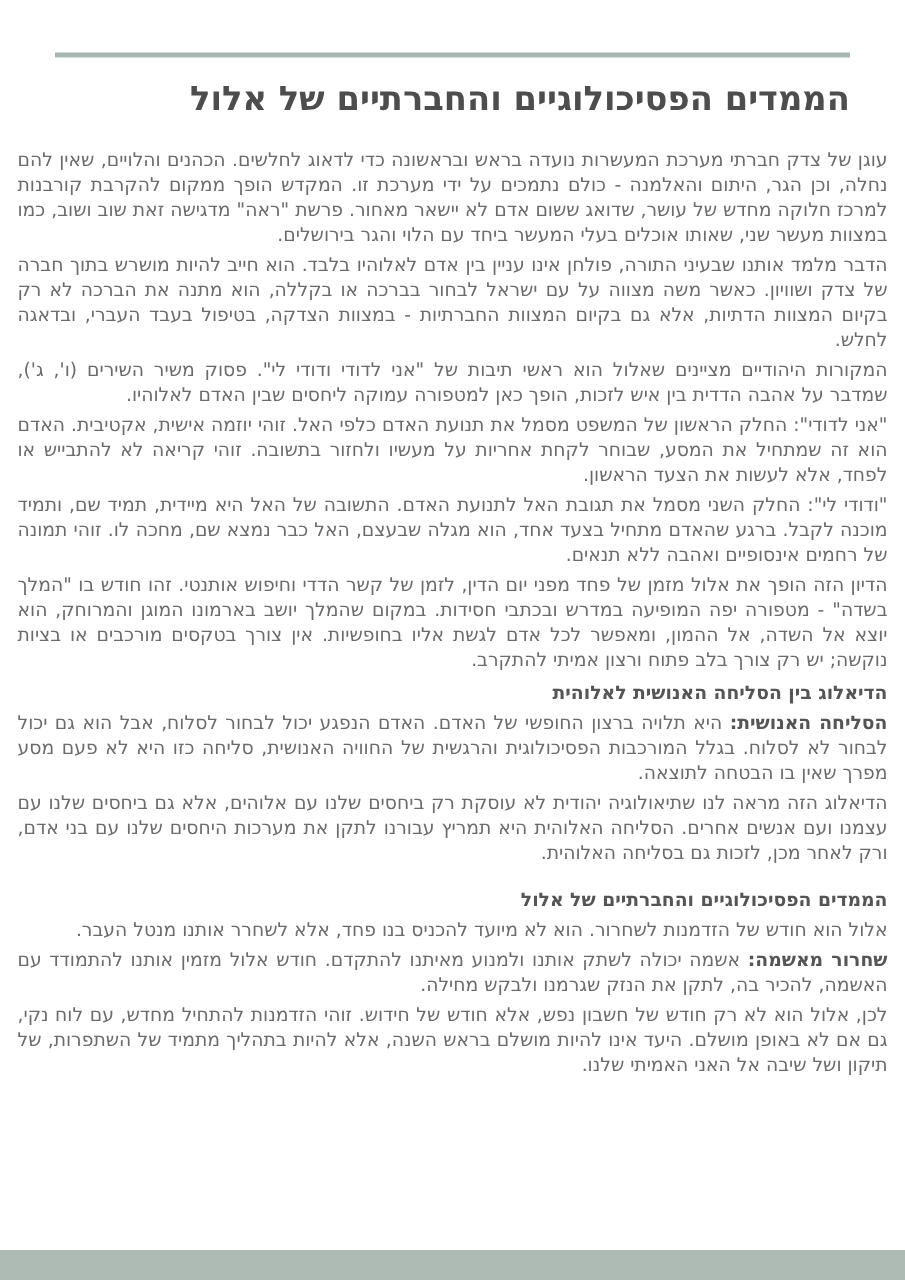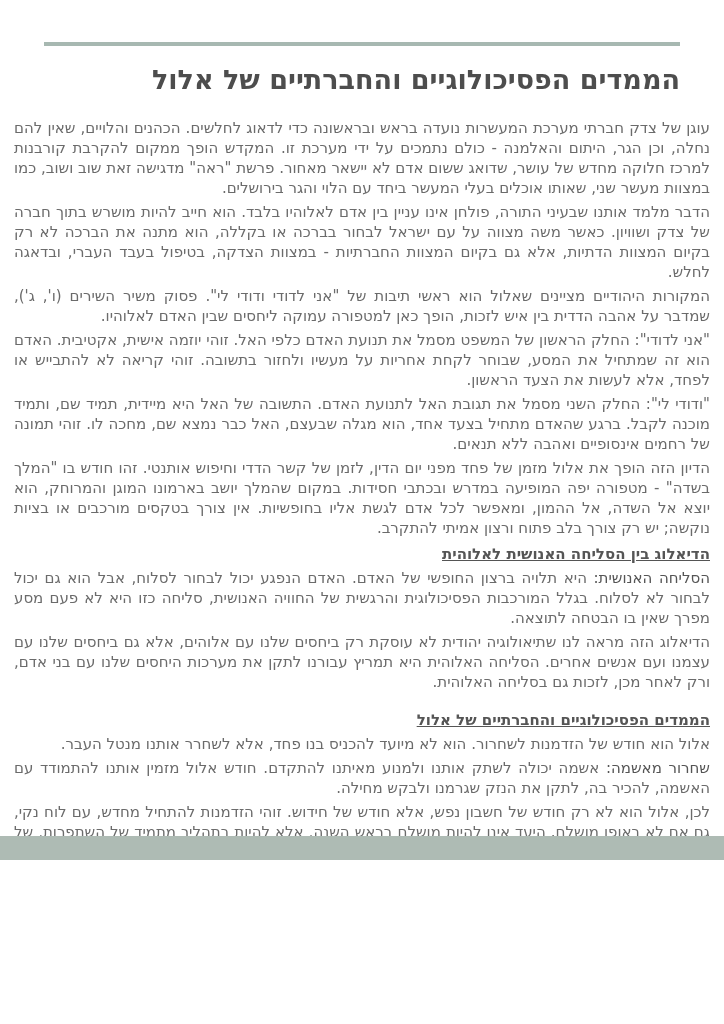--- a/index.html
+++ b/index.html
@@ -1,19 +1,19 @@
 <!DOCTYPE html>
 <html lang="he" dir="rtl"><head>
 <meta charset="utf-8">
 <style>
   html, body { margin: 0; padding: 0; background: #ffffff; }
   .page {
     position: relative;
     width: 724px;
-    height: 860px;
+    height: 1024px;
     background: #ffffff;
     overflow: hidden;
     font-family: "DejaVu Sans", "Liberation Sans", sans-serif;
     direction: rtl;
   }
   .rule {
     position: absolute;
     top: 42px;
     right: 44px;
     left: 44px;
@@ -36,24 +36,23 @@
     color: #6b6b6b;
     text-align: justify;
   }
   .article p { margin: 0 0 4px 0; }
   .h2 {
     margin: 6px 0 4px 0;
     font-size: 15px;
     line-height: 20px;
     font-weight: 700;
     color: #555555;
-    text-decoration: underline;
   }
   .h2.spaced { margin-top: 18px; }
-  .lead { font-weight: 400; color: #555555; }
+  .lead { font-weight: 700; color: #555555; }
   .footer-bar {
     position: absolute;
     left: 0;
     right: 0;
     bottom: 0;
     height: 24px;
     background: #aebbb4;
   }
 </style>
 </head>

